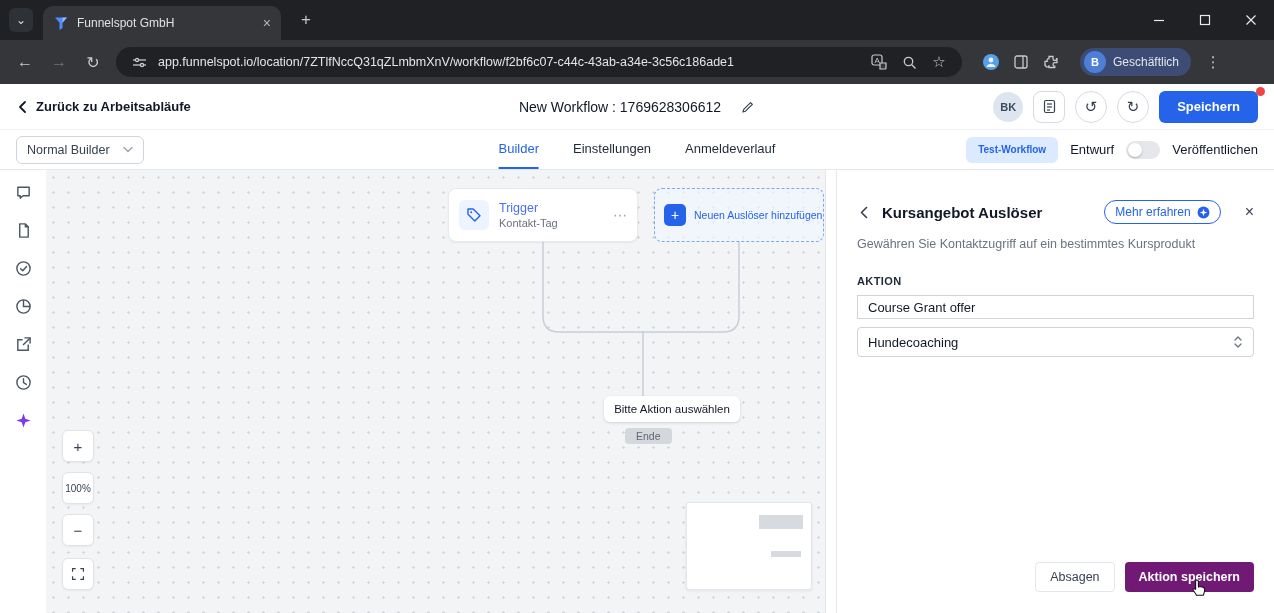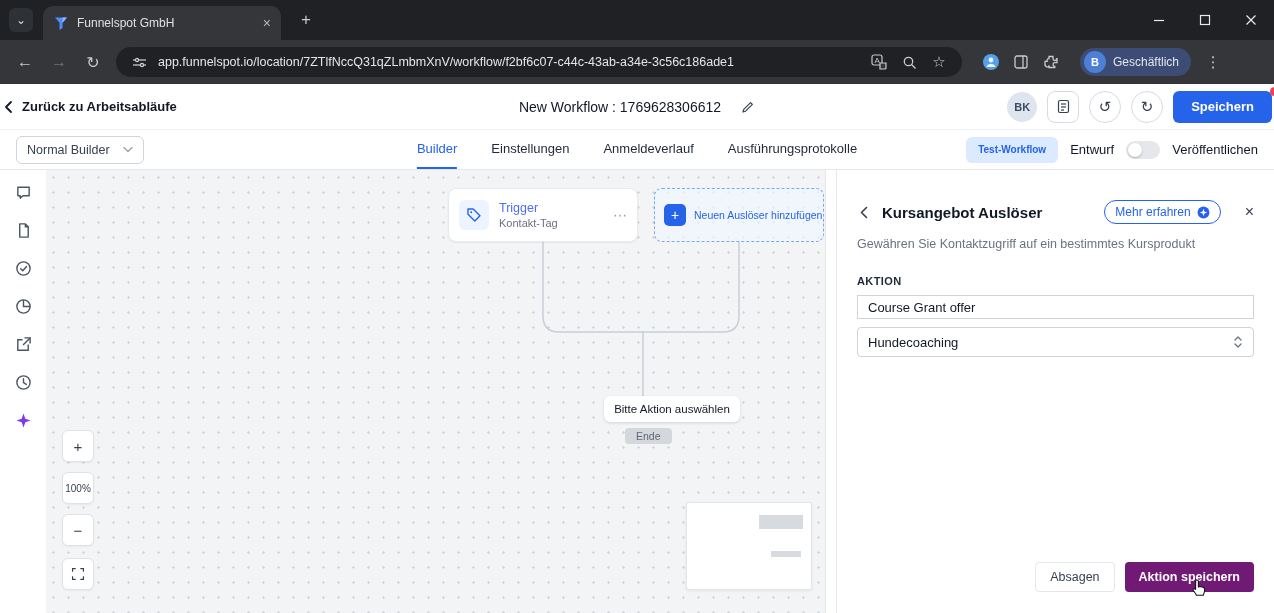--- a/index.html
+++ b/index.html
@@ -29,21 +29,21 @@
   .pill-icon { width:22px; height:22px; display:flex; align-items:center; justify-content:center; color:#c7cace; font-size:14px; }
   .ext-icons { display:flex; align-items:center; gap:8px; margin-left:14px; }
   .profile-chip { height:28px; border-radius:14px; background:#3c4c74; display:flex; align-items:center; gap:7px;
     padding:0 12px 0 4px; margin-left:14px; }
   .profile-avatar { width:22px; height:22px; border-radius:50%; background:#4d7fd6; color:#fff; font-size:11px;
     font-weight:700; display:flex; align-items:center; justify-content:center; }
   .profile-label { color:#e2e6ee; font-size:12px; }
   .kebab { color:#c7cace; font-size:15px; width:24px; text-align:center; margin-left:6px; }
 
   
-  .app-header { height:46px; display:flex; align-items:center; padding:0 2px; position:relative; background:#fff;
+  .app-header { height:46px; display:flex; align-items:center; padding:0 16px; position:relative; background:#fff;
     border-bottom:1px solid #f0f1f3; }
   .back-link { display:flex; align-items:center; gap:6px; font-size:13px; font-weight:700; color:#111827; cursor:default; }
   .wf-title-wrap { position:absolute; left:50%; transform:translateX(-50%); display:flex; align-items:center; gap:20px; }
   .wf-title { font-size:14px; color:#111827; }
   .header-right { margin-left:auto; display:flex; align-items:center; gap:10px; }
   .avatar { width:30px; height:30px; border-radius:50%; background:#dfe5ef; color:#3c4b64; font-size:11px; font-weight:700;
     display:flex; align-items:center; justify-content:center; }
   .icon-btn { width:32px; height:32px; border:1px solid #d7dbe0; border-radius:8px; background:#fff;
     display:flex; align-items:center; justify-content:center; color:#374151; }
   .round-btn { width:32px; height:32px; border:1px solid #d7dbe0; border-radius:50%; background:#fff; font-size:15px;
@@ -268,21 +268,20 @@
     <span>Normal Builder</span>
     <svg width="10" height="7" viewBox="0 0 10 7">
       <path d="M1 1.5 L5 5.5 L9 1.5" fill="none" stroke="#9ca3af" stroke-width="1.4" stroke-linecap="round"></path>
       </svg>
   </div>
 
   <div class="center-tabs">
     <div class="ctab active">Builder</div>
     <div class="ctab">Einstellungen</div>
     <div class="ctab">Anmeldeverlauf</div>
-    <div class="ctab">Ausführungsprotokolle</div>
   </div>
 
   <div class="toolbar-right">
     <div class="test-pill">Test-Workflow</div>
     <span class="mode-label">Entwurf</span>
     <div class="toggle">
         <div class="knob"></div>
       </div>
     <span class="mode-label">Veröffentlichen</span>
   </div>

